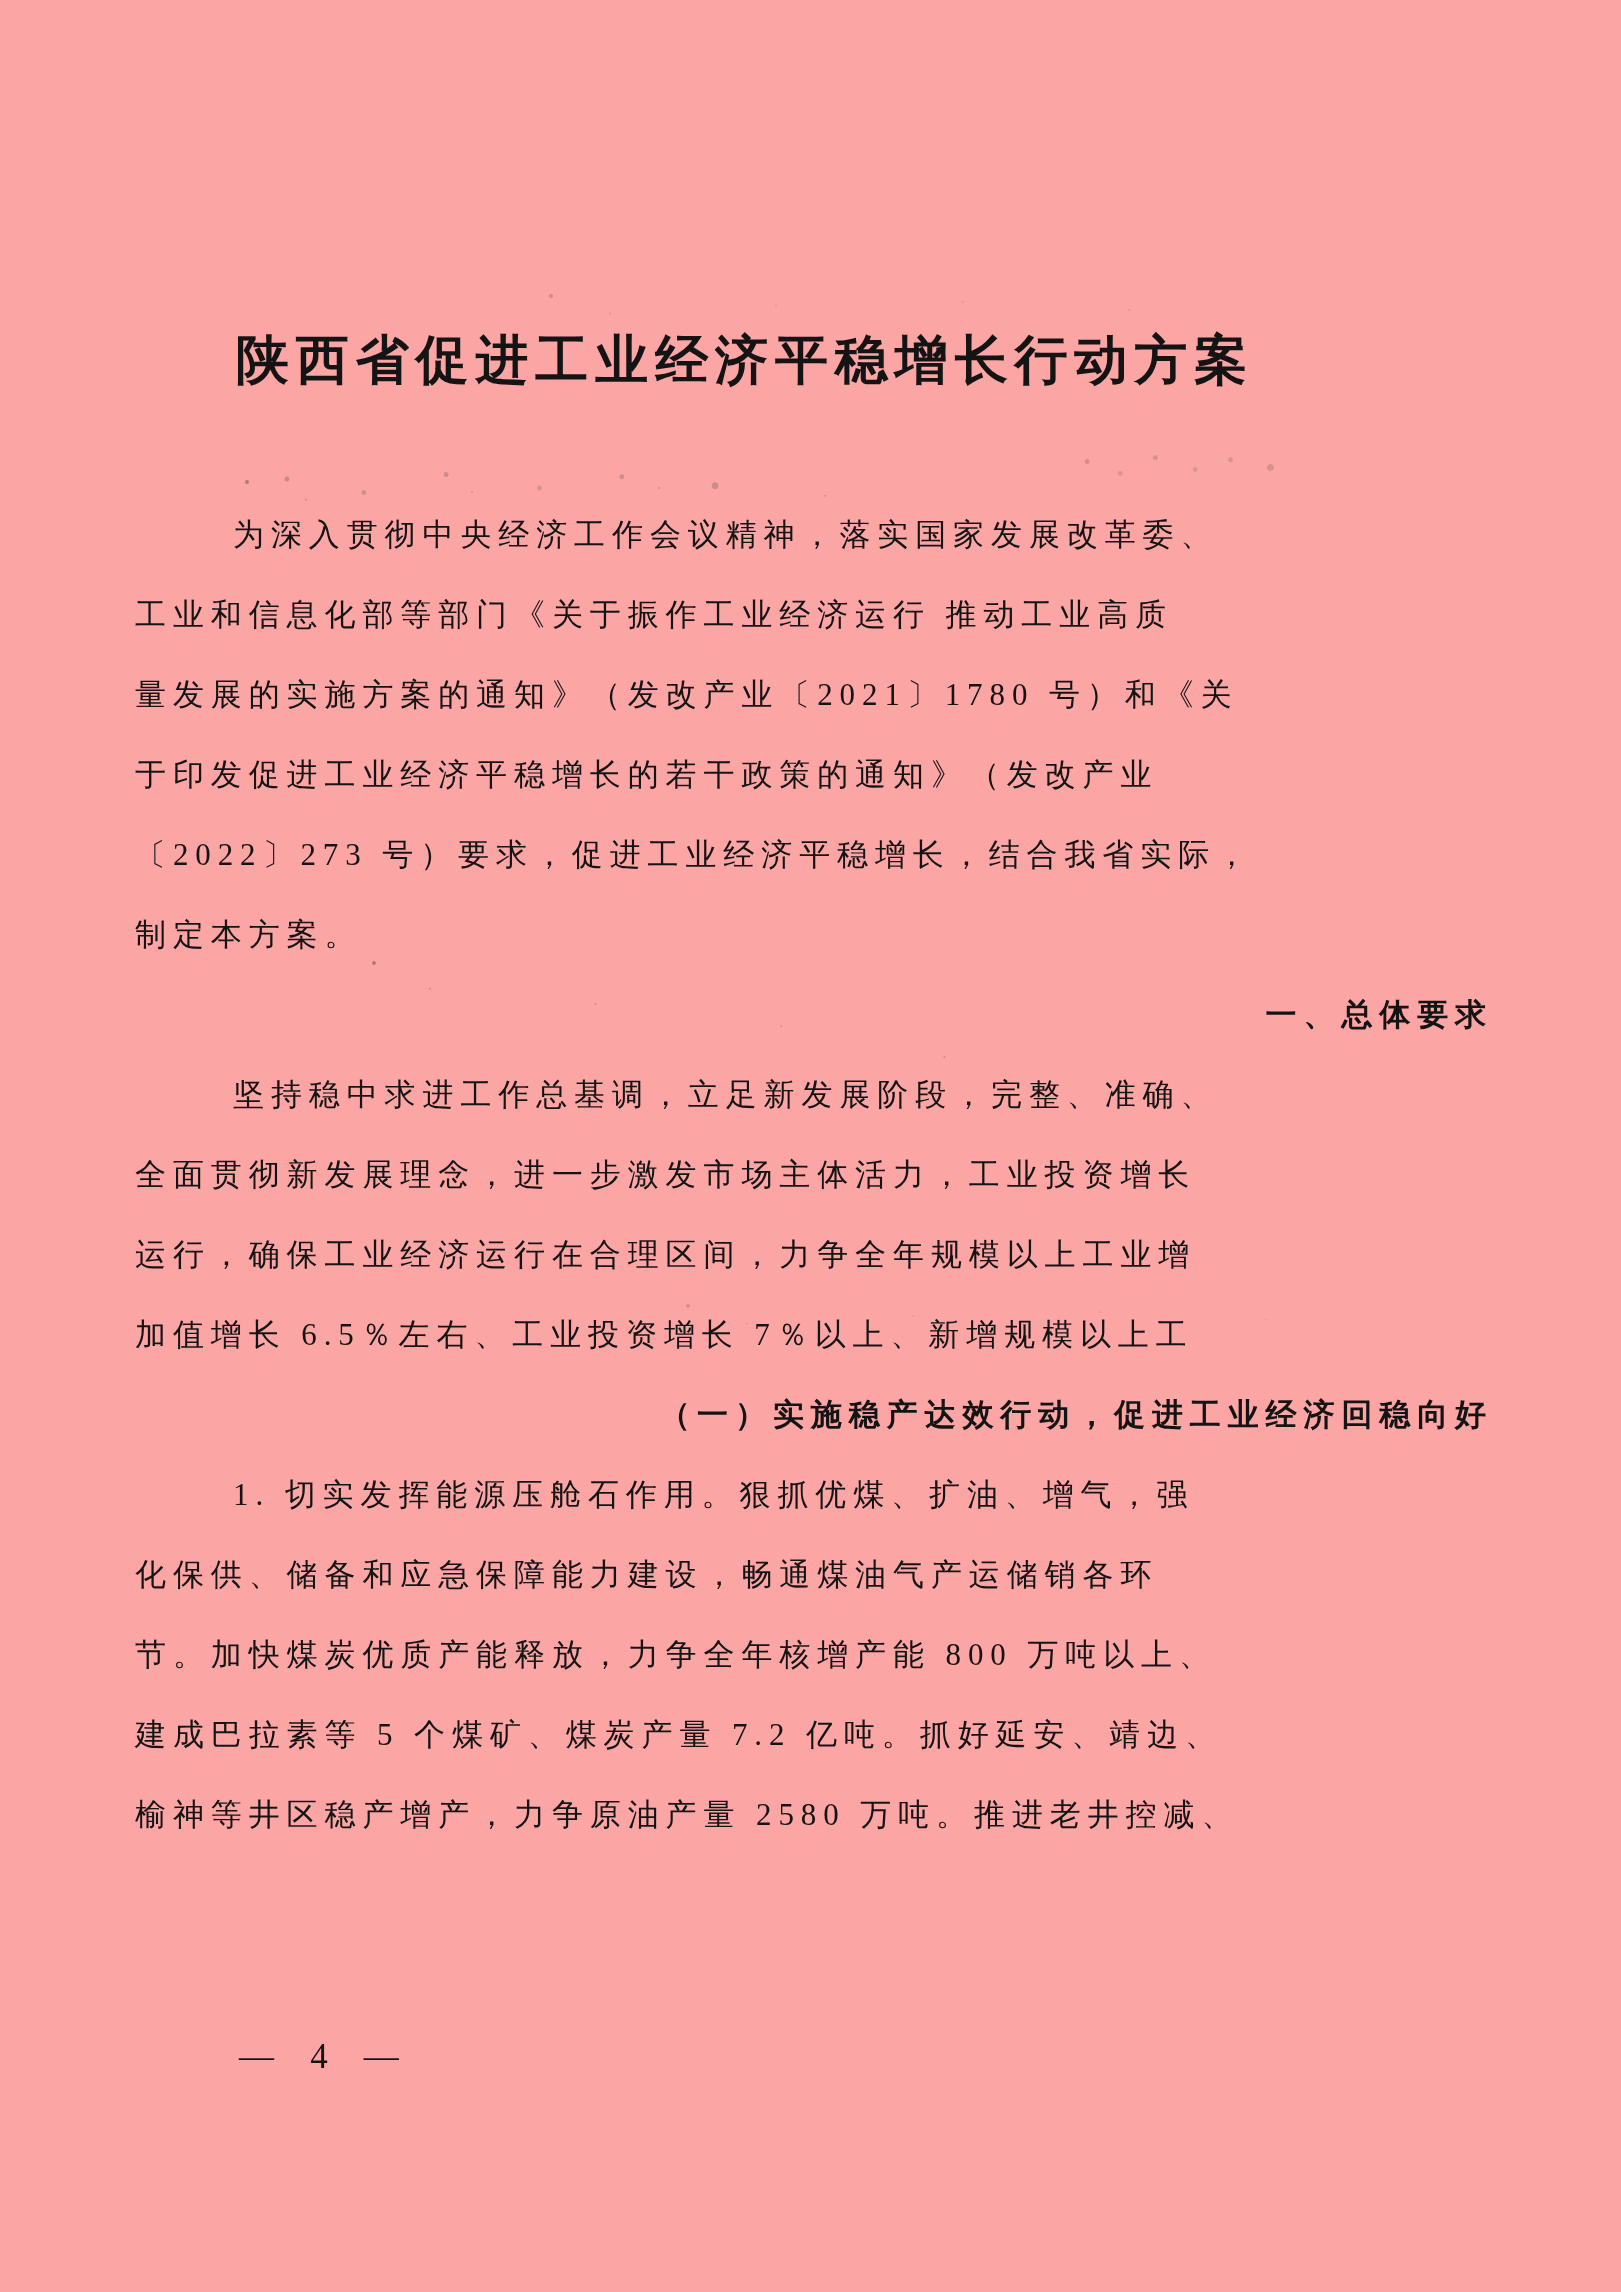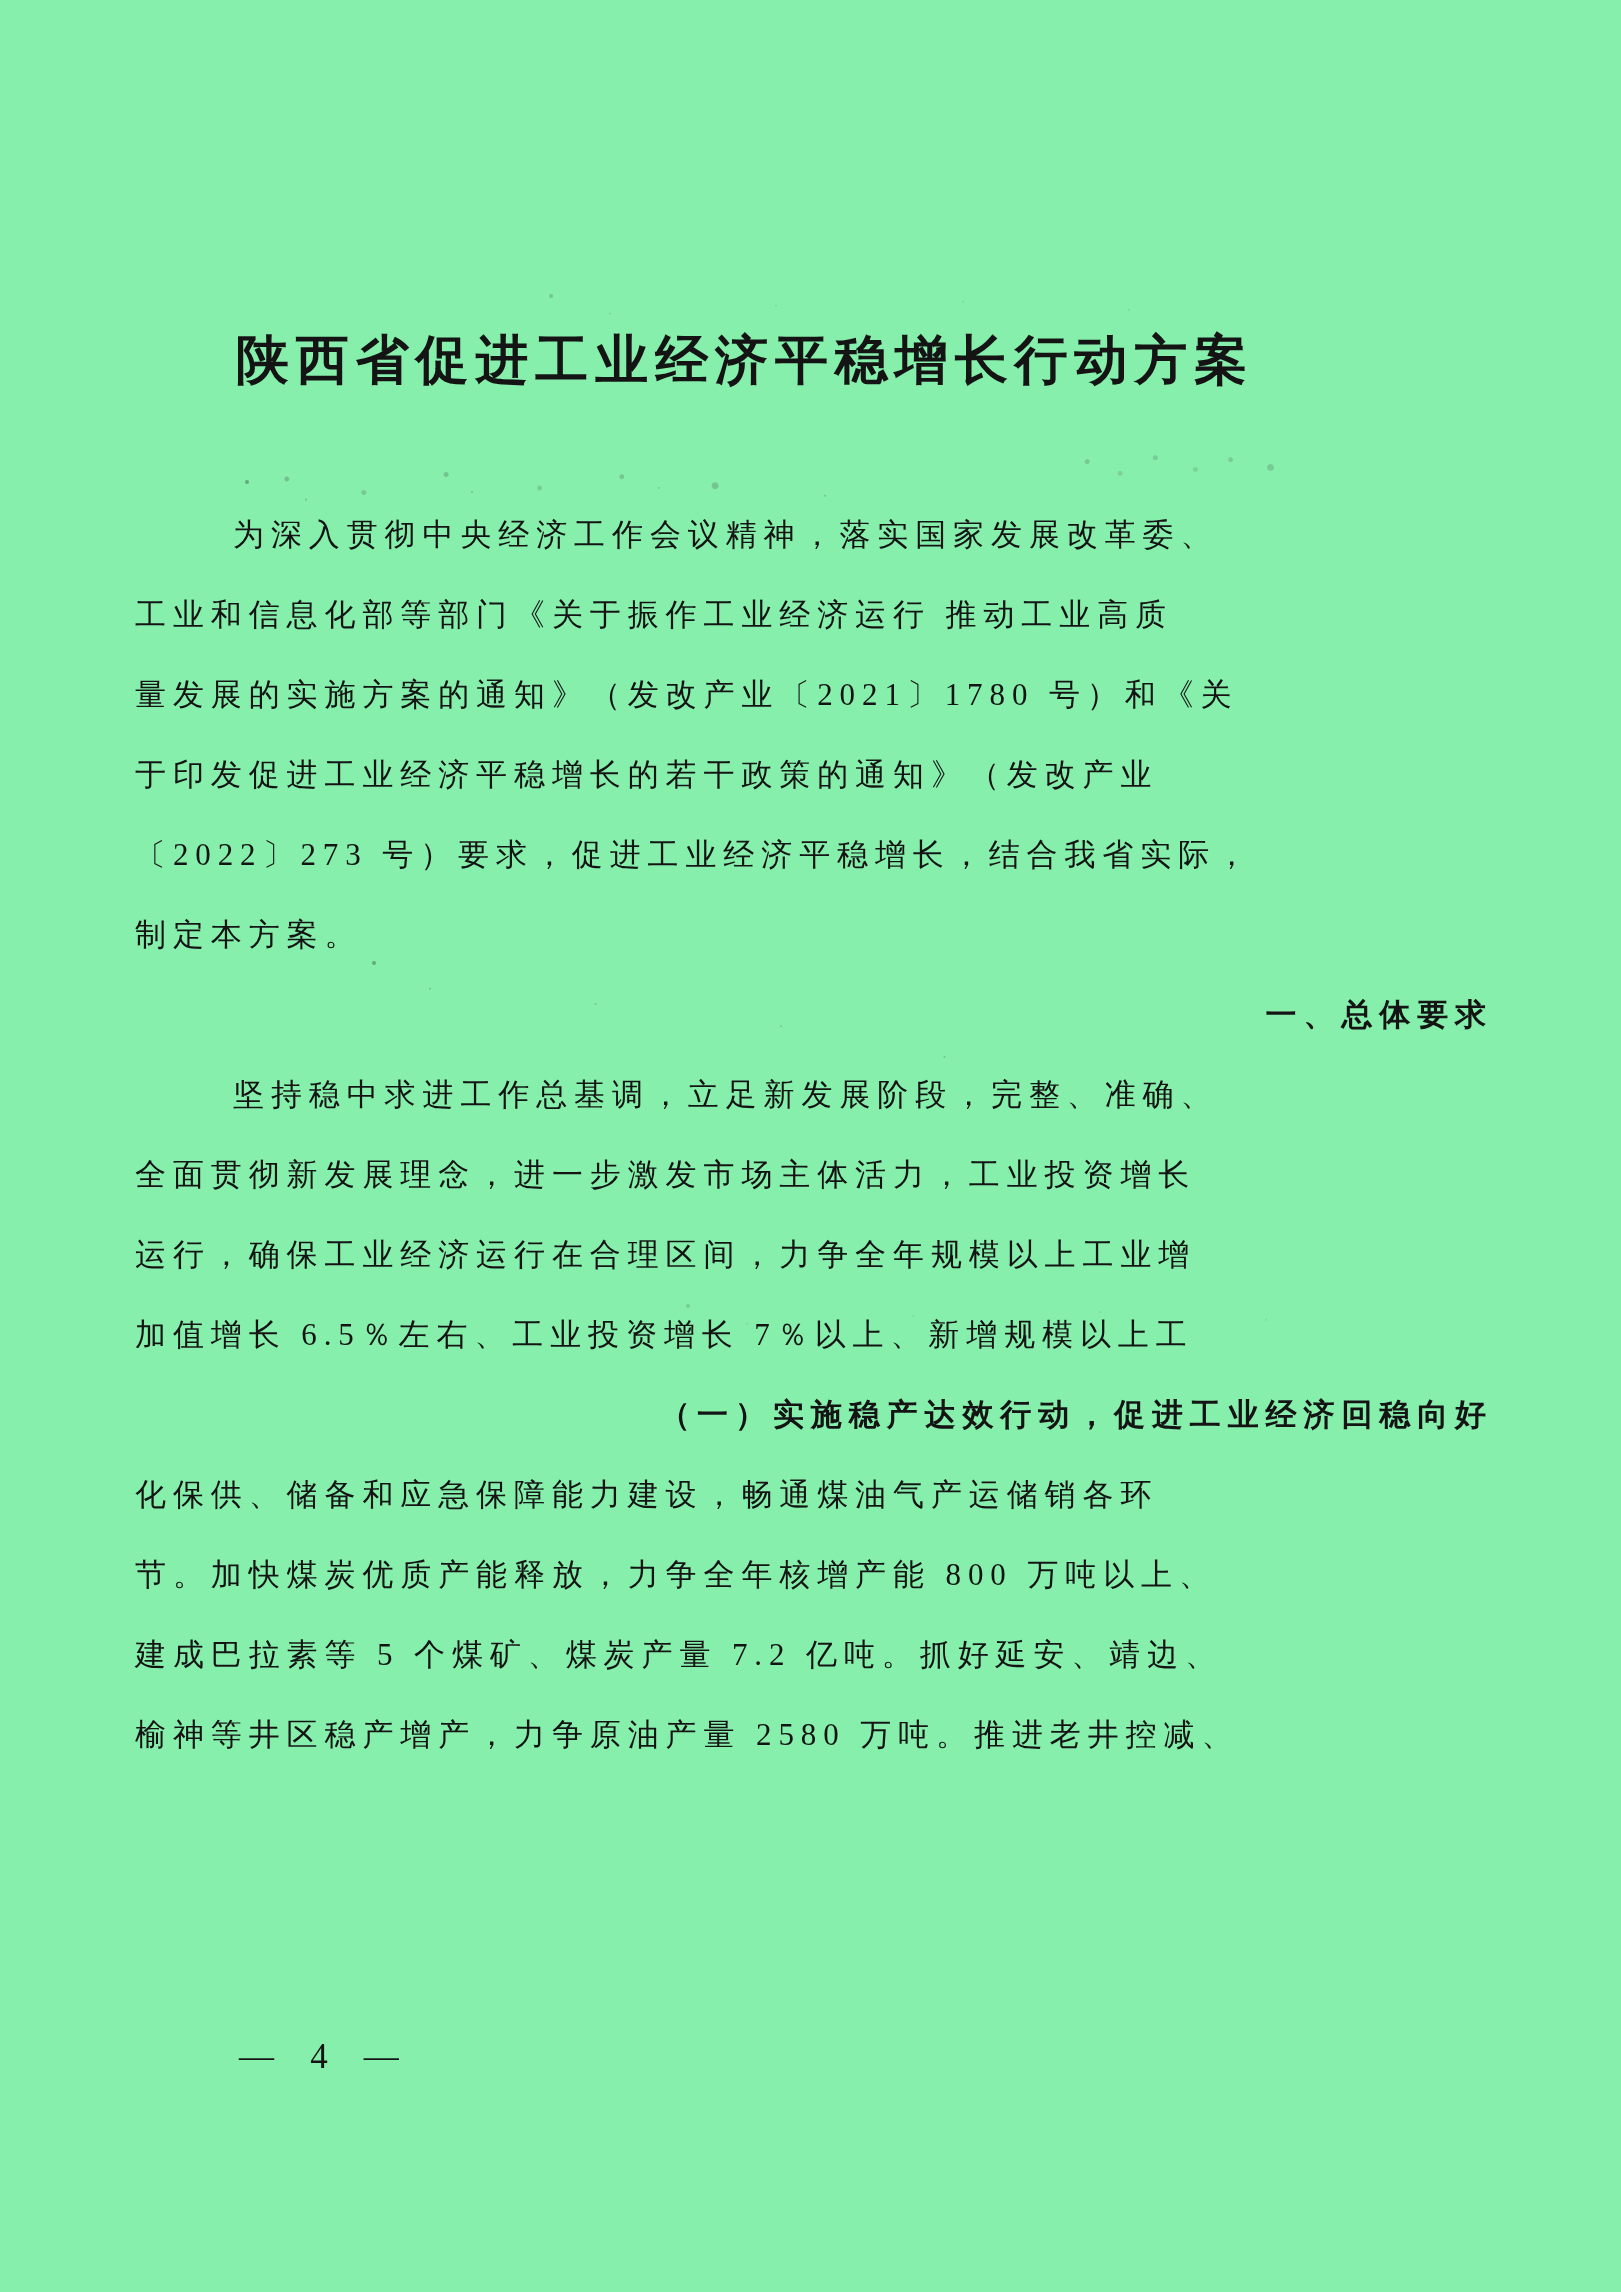--- a/index.html
+++ b/index.html
@@ -1,20 +1,20 @@
 <!DOCTYPE html>
 <html><head>
 <meta charset="utf-8">
 <style>
   html,body { margin:0; padding:0; background:#ffffff; }
   .page {
     position:relative;
     width:1621px;
     height:2293px;
-    background:#86efac;
+    background:#fca5a5;
     overflow:hidden;
     font-family:"Liberation Serif", serif;
     color:#141414;
   }
   
   .noise {
     position:absolute;
     width:3.9px; height:3.9px;
     border-radius:50%;
     background:rgba(40,40,40,0.35);
@@ -102,20 +102,21 @@
     <div class="line">量发展的实施方案的通知》（发改产业〔2021〕1780 号）和《关</div>
     <div class="line">于印发促进工业经济平稳增长的若干政策的通知》（发改产业</div>
     <div class="line">〔2022〕273 号）要求，促进工业经济平稳增长，结合我省实际，</div>
     <div class="line">制定本方案。</div>
     <div class="line indent bold">一、总体要求</div>
     <div class="line indent">坚持稳中求进工作总基调，立足新发展阶段，完整、准确、</div>
     <div class="line">全面贯彻新发展理念，进一步激发市场主体活力，工业投资增长</div>
     <div class="line">运行，确保工业经济运行在合理区间，力争全年规模以上工业增</div>
     <div class="line">加值增长 6.5％左右、工业投资增长 7％以上、新增规模以上工</div>
     <div class="line indent bold">（一）实施稳产达效行动，促进工业经济回稳向好</div>
+    <div class="line indent">1. 切实发挥能源压舱石作用。狠抓优煤、扩油、增气，强</div>
     <div class="line">化保供、储备和应急保障能力建设，畅通煤油气产运储销各环</div>
     <div class="line">节。加快煤炭优质产能释放，力争全年核增产能 800 万吨以上、</div>
     <div class="line">建成巴拉素等 5 个煤矿、煤炭产量 7.2 亿吨。抓好延安、靖边、</div>
     <div class="line">榆神等井区稳产增产，力争原油产量 2580 万吨。推进老井控减、</div>
   </div>
 
   <div class="page-number">— 4 —</div>
 
 </div>
 

